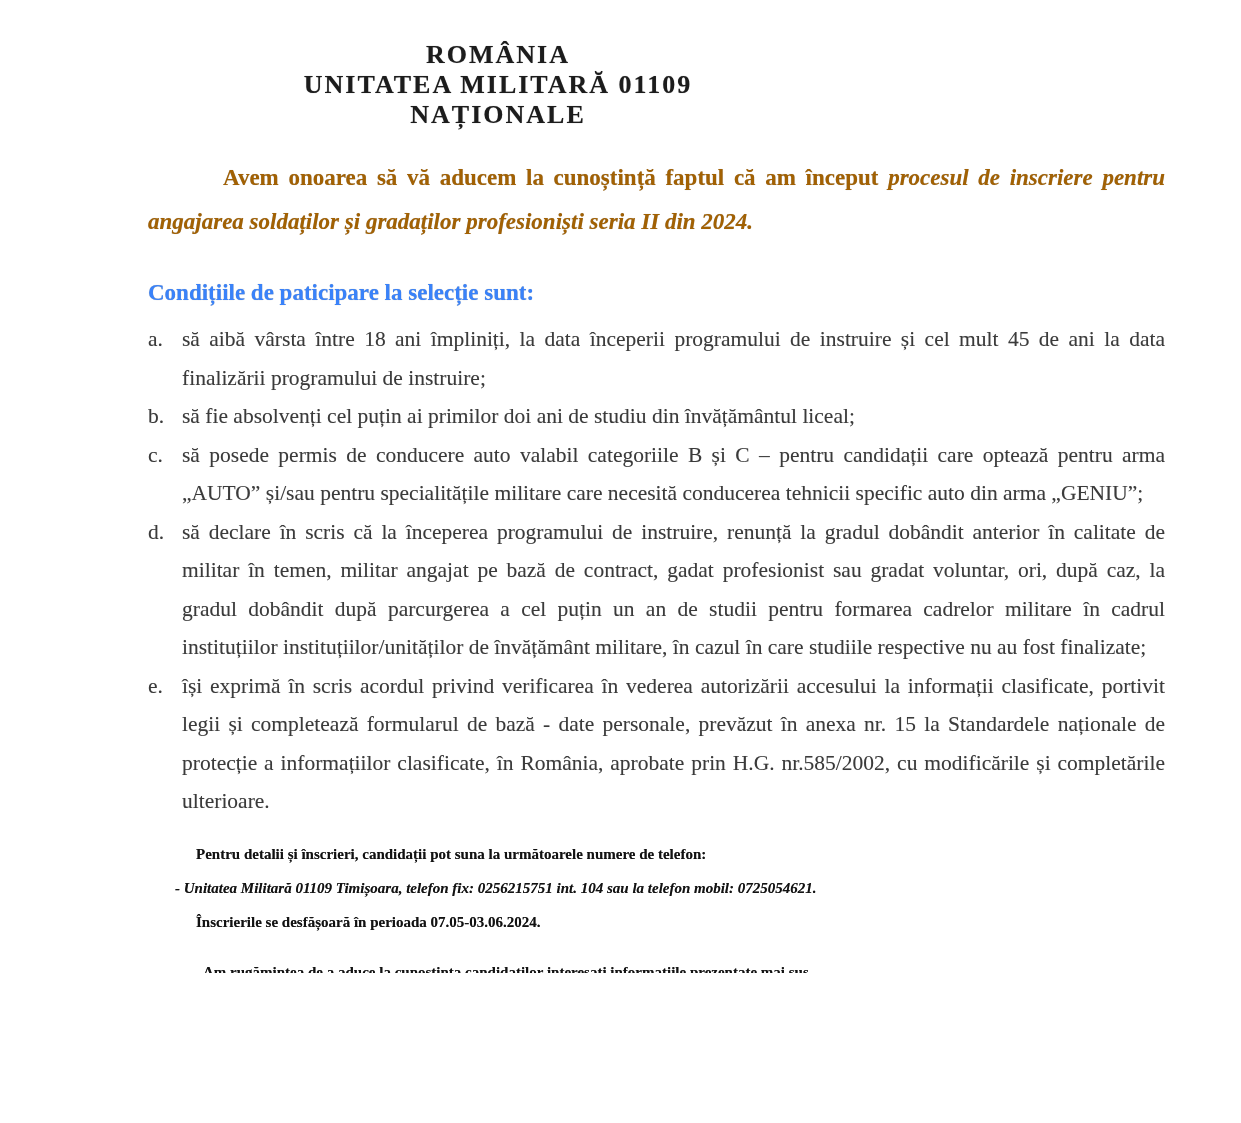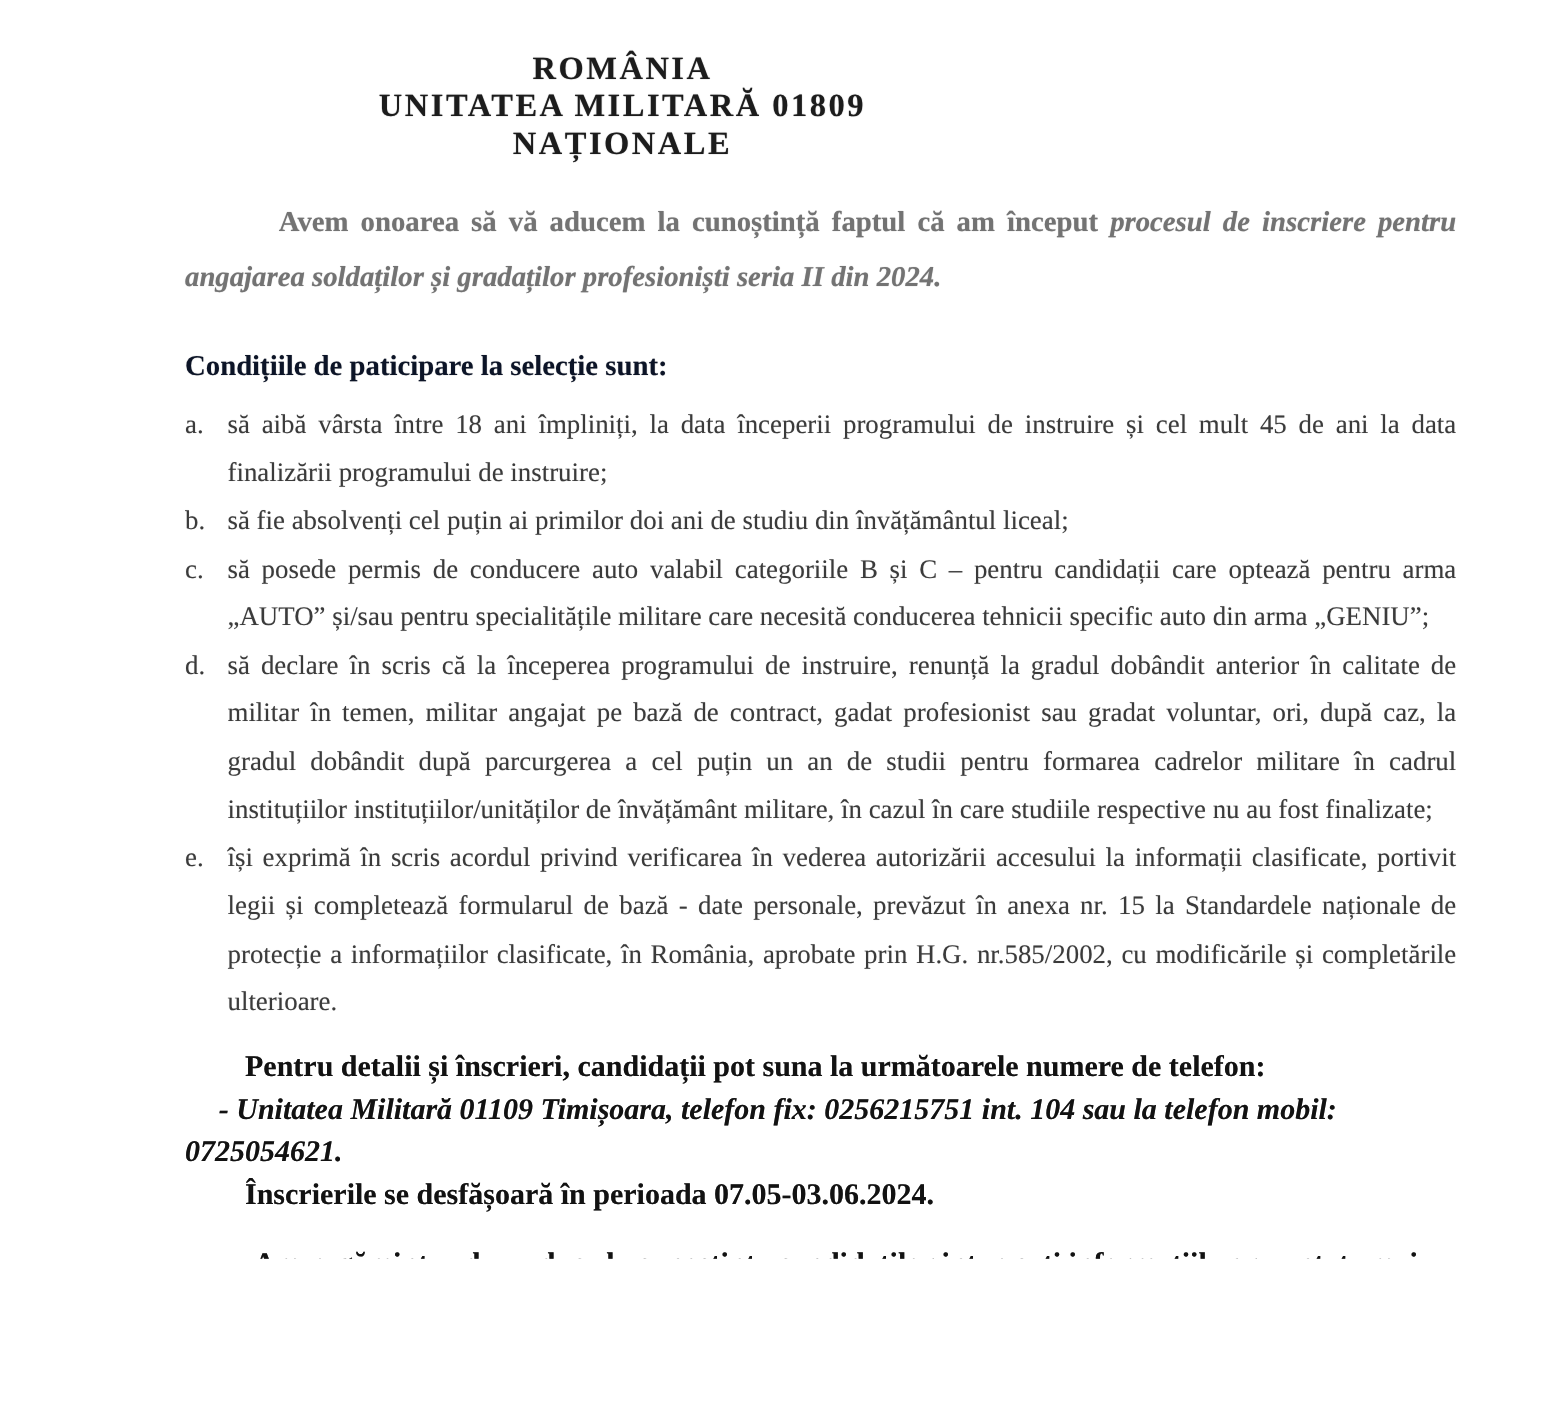--- a/index.html
+++ b/index.html
@@ -38,31 +38,31 @@
   }
   .doc-header .hl { white-space: nowrap; }
   
   .intro {
     margin: 26px 0 0 0;
     font-size: 23px;
     font-weight: bold;
     line-height: 44px;
     text-align: justify;
     text-indent: 75px;
-    color: #737373;
+    color: #a16207;
     text-shadow: 0 0 1px rgba(40,40,40,0.4);
   }
   .intro .it { font-style: italic; }
   
   .cond-heading {
     margin: 34px 0 0 0;
     font-size: 23px;
     font-weight: bold;
     line-height: 30px;
-    color: #0f172a;
+    color: #3b82f6;
     text-shadow: 0 0 1px rgba(40,40,40,0.45);
   }
   .cond-list { margin-top: 12px; }
   .cond-item {
     position: relative;
     padding-left: 34px;
     font-size: 21.5px;
     line-height: 38.5px;
     color: #3d3d3d;
     text-shadow: 0 0 1px rgba(60,60,60,0.35);
@@ -72,21 +72,21 @@
     left: 0;
     top: 0;
   }
   .cond-item .text {
     display: block;
     text-align: justify;
   }
   
   .contact {
     margin-top: 16px;
-    font-size: 24px;
+    font-size: 15px;
     font-weight: bold;
     line-height: 34px;
     color: #151515;
     text-shadow: 0 0 0.5px rgba(10,10,10,0.5);
   }
   .contact p { margin: 0; }
   .contact .ind { text-indent: 48px; }
   .contact .phone {
     text-indent: 27px;
     font-style: italic;
@@ -99,21 +99,21 @@
     margin-top: 26px;
   }
 </style>
 </head>
 <body>
 
 <div class="page">
 
   <header class="doc-header">
     <div class="hl">ROMÂNIA</div>
-    <div class="hl">UNITATEA MILITARĂ 01809</div>
+    <div class="hl">UNITATEA MILITARĂ 01109</div>
     <div class="hl">NAȚIONALE</div>
   </header>
 
   <p class="intro"><span>Avem onoarea să vă aducem la cunoștință faptul că am început </span><span class="it">procesul de inscriere pentru angajarea soldaților și gradaților profesioniști seria II din 2024.</span></p>
 
   <h2 class="cond-heading">Condițiile de paticipare la selecție sunt:</h2>
 
   <div class="cond-list">
     <div class="cond-item">
       <span class="letter">a.</span>

